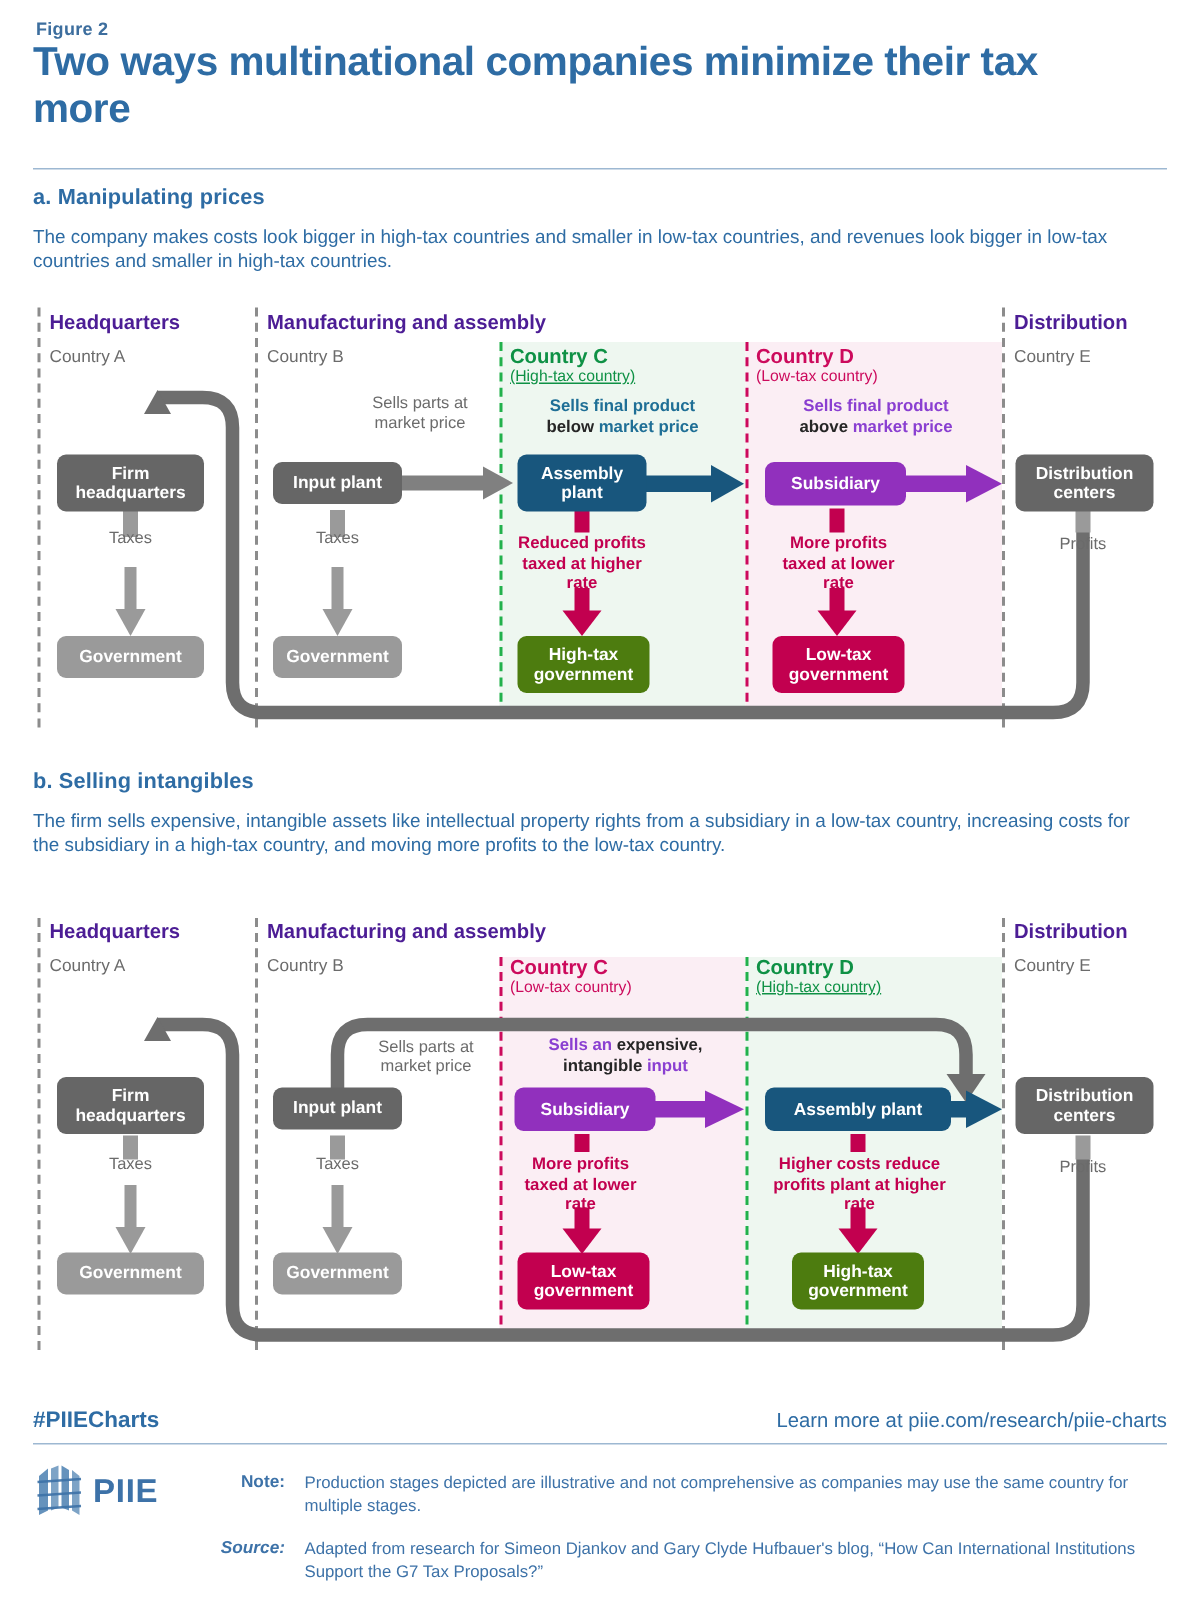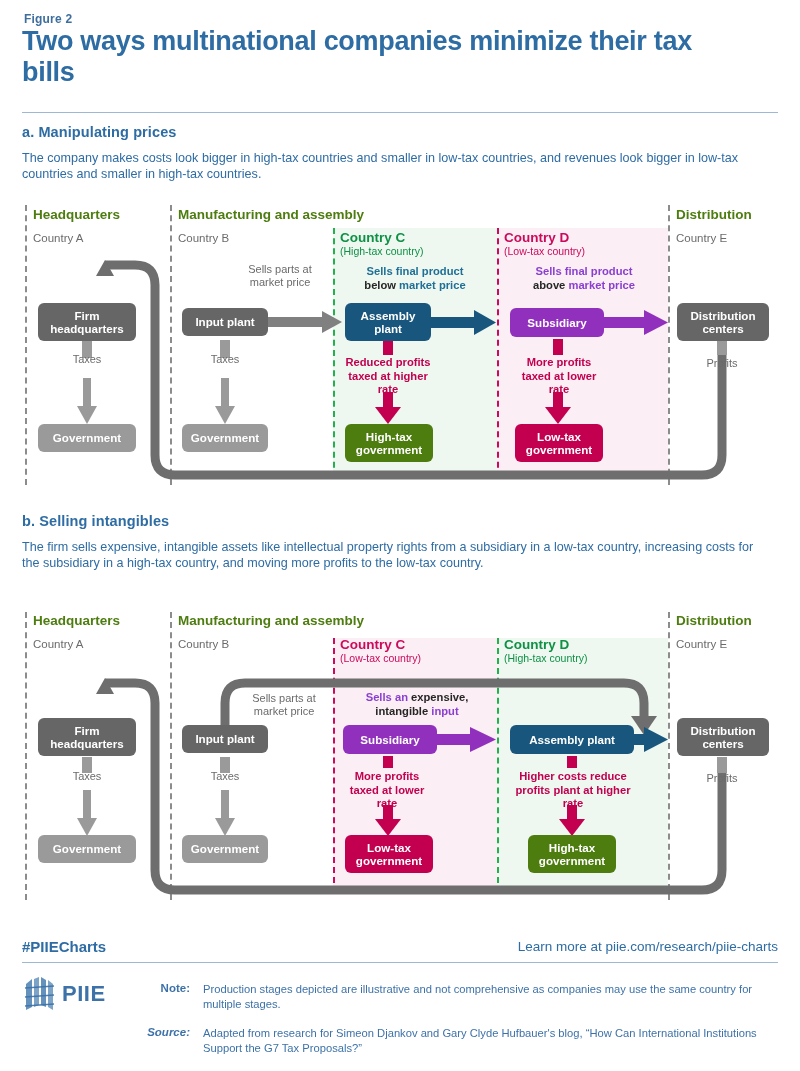--- a/index.html
+++ b/index.html
@@ -23,24 +23,24 @@
   .diagram{position:absolute;left:0;width:800px;}
 
   .band{position:absolute;}
   .band-green{background:#eef7f0;}
   .band-pink{background:#fbeef4;}
 
   .vdiv{position:absolute;width:0;border-left:2px dashed #8c8c8c;}
   .vdiv.green{border-left-color:#22b14c;}
   .vdiv.pink{border-left-color:#cc0a5c;}
 
-  .col-title{position:absolute;font-size:13.5px;font-weight:bold;color:#4d7c0f;white-space:nowrap;}
+  .col-title{position:absolute;font-size:13.5px;font-weight:bold;color:#4c1d95;white-space:nowrap;}
   .col-sub{position:absolute;font-size:11.5px;color:#6b6b6b;white-space:nowrap;}
   .col-title.green{color:#0e9145;}
-  .col-sub.green{color:#0e9145;}
+  .col-sub.green{color:#0e9145;text-decoration:underline;}
   .col-title.pink{color:#cc0a5c;}
   .col-sub.pink{color:#cc0a5c;}
 
   
   .node{position:absolute;border-radius:6px;display:flex;align-items:center;justify-content:center;
         text-align:center;color:#ffffff;font-weight:bold;font-size:11.6px;line-height:13.5px;
         box-sizing:border-box;padding:3px 6px;}
   .n-dark{background:#666666;}
   .n-gray{background:#9a9a9a;}
   .n-teal{background:#18567d;}
@@ -65,21 +65,21 @@
   .note-key{position:absolute;font-size:11.5px;font-weight:bold;color:#3d72a8;text-align:right;}
   .note-key.italic{font-style:italic;}
   .note-txt{position:absolute;font-size:11.2px;line-height:14.5px;color:#3d72a8;}
 </style>
 </head>
 <body>
 
 <div class="page">
 
   <div class="fig-label">Figure 2</div>
-  <div class="fig-title">Two ways multinational companies minimize their tax bills</div>
+  <div class="fig-title">Two ways multinational companies minimize their tax more</div>
   <div class="rule r1"></div>
 
   <div class="sec-head" style="left:22px;top:124px;">a. Manipulating prices</div>
   <div class="sec-desc" style="left:22px;top:150px;width:720px;">The company makes costs look bigger in high-tax countries and smaller in low-tax countries, and revenues look bigger in low-tax countries and smaller in high-tax countries.</div>
 
   <div class="diagram" style="top:0;height:500px;">
 
     <div class="band band-green" style="left:333px;top:228px;width:164px;height:247px;"></div>
     <div class="band band-pink" style="left:497px;top:228px;width:171px;height:247px;"></div>
 

